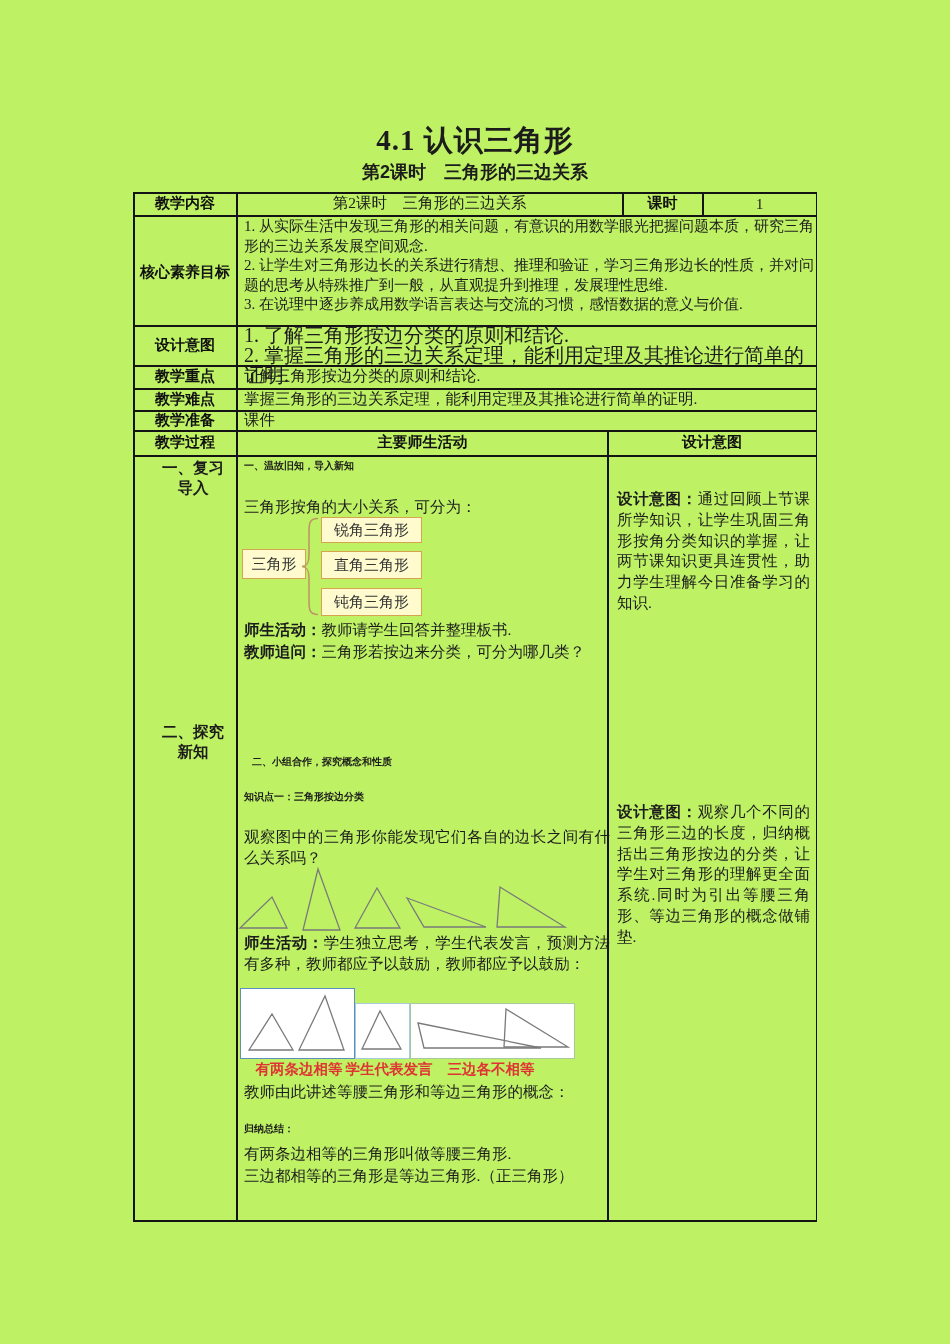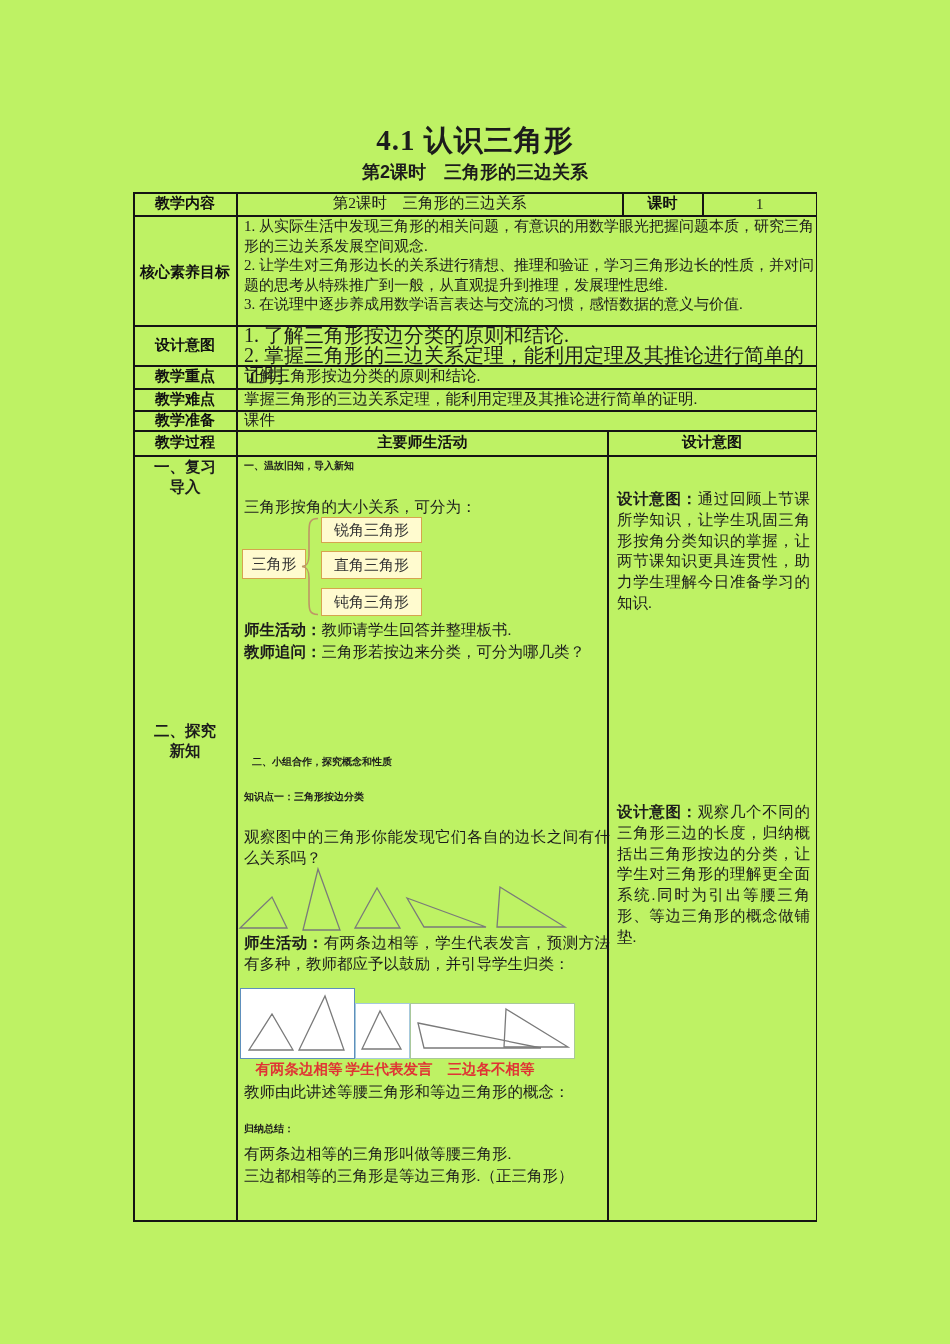--- a/index.html
+++ b/index.html
@@ -10,21 +10,21 @@
   .cell{position:absolute;display:flex;align-items:center;justify-content:center;text-align:right;}
   .blabel{font-family:"Liberation Sans",sans-serif;font-weight:bold;font-size:15px;color:#111;}
   .btxt{font-size:15.5px;}
   .p{margin:0;font-size:15px;line-height:19.6px;text-align:justify;}
   .p2{margin:0;font-size:20px;line-height:19.8px;}
   .doc-title{position:absolute;left:0;top:121px;width:950px;text-align:center;
              font-weight:bold;font-size:29px;letter-spacing:1px;}
   .doc-subtitle{position:absolute;left:0;top:160px;width:950px;text-align:center;
                 font-family:"Liberation Sans",sans-serif;font-weight:bold;font-size:18px;}
   .stage{position:absolute;left:133px;width:104px;text-align:center;
-         font-family:Liberation Mono, monospace;font-weight:bold;font-size:15.5px;line-height:20px;}
+         font-family:Liberation Sans, sans-serif;font-weight:bold;font-size:15.5px;line-height:20px;padding-left:8px;}
   .seg-title{position:absolute;font-family:"Liberation Sans",sans-serif;font-weight:bold;font-size:10px;}
   .bodyline{position:absolute;font-size:15.5px;}
   .wrapblk{position:absolute;font-size:15.5px;line-height:21px;text-align:justify;}
   .runin{font-family:"Liberation Sans",sans-serif;font-weight:bold;font-size:15.5px;}
   .ybox{position:absolute;background:var(--accent-box-fill,#fffbcf);
         border:1.5px solid var(--accent-box-border,#d6a44e);
         display:flex;align-items:center;justify-content:center;font-size:15px;color:#333;}
   .gbox{position:absolute;background:#fff;}
   .g1{border:1.5px solid var(--group1-border,#5e8fbc);}
   .g2{border:1.5px solid var(--group2-border,#a6c9dc);}
@@ -127,21 +127,21 @@
 
   <svg class="abs" style="left:238px;top:864px" width="336" height="72" viewBox="0 0 336 72">
     <polygon class="tri" points="2,64 49,64 34,33"></polygon>
     <polygon class="tri" points="65,66 102,66 80,5"></polygon>
     <polygon class="tri" points="117,64 162,64 139,24"></polygon>
     <polygon class="tri" points="169,34 248,63 186,63"></polygon>
     <polygon class="tri" points="259,63 327,63 262,23"></polygon>
   </svg>
 
   <div class="wrapblk" style="left:244px;top:932px;width:366px">
-    <span class="runin">师生活动：</span><span>有两条边相等，学生代表发言，预测方法有多种，教师都应予以鼓励，并引导学生归类：</span>
+    <span class="runin">师生活动：</span><span>学生独立思考，学生代表发言，预测方法有多种，教师都应予以鼓励，教师都应予以鼓励：</span>
   </div>
 
   <div class="gbox g1" style="left:240px;top:988px;width:113px;height:69px">
     <svg width="110" height="66" viewBox="0 0 110 66">
       <polygon class="tri" points="8,61 52,61 31,25"></polygon>
       <polygon class="tri" points="58,61 103,61 84,7"></polygon>
     </svg>
   </div>
   <div class="gbox g2" style="left:355px;top:1003px;width:53px;height:54px">
     <svg width="50" height="51" viewBox="0 0 50 51">

